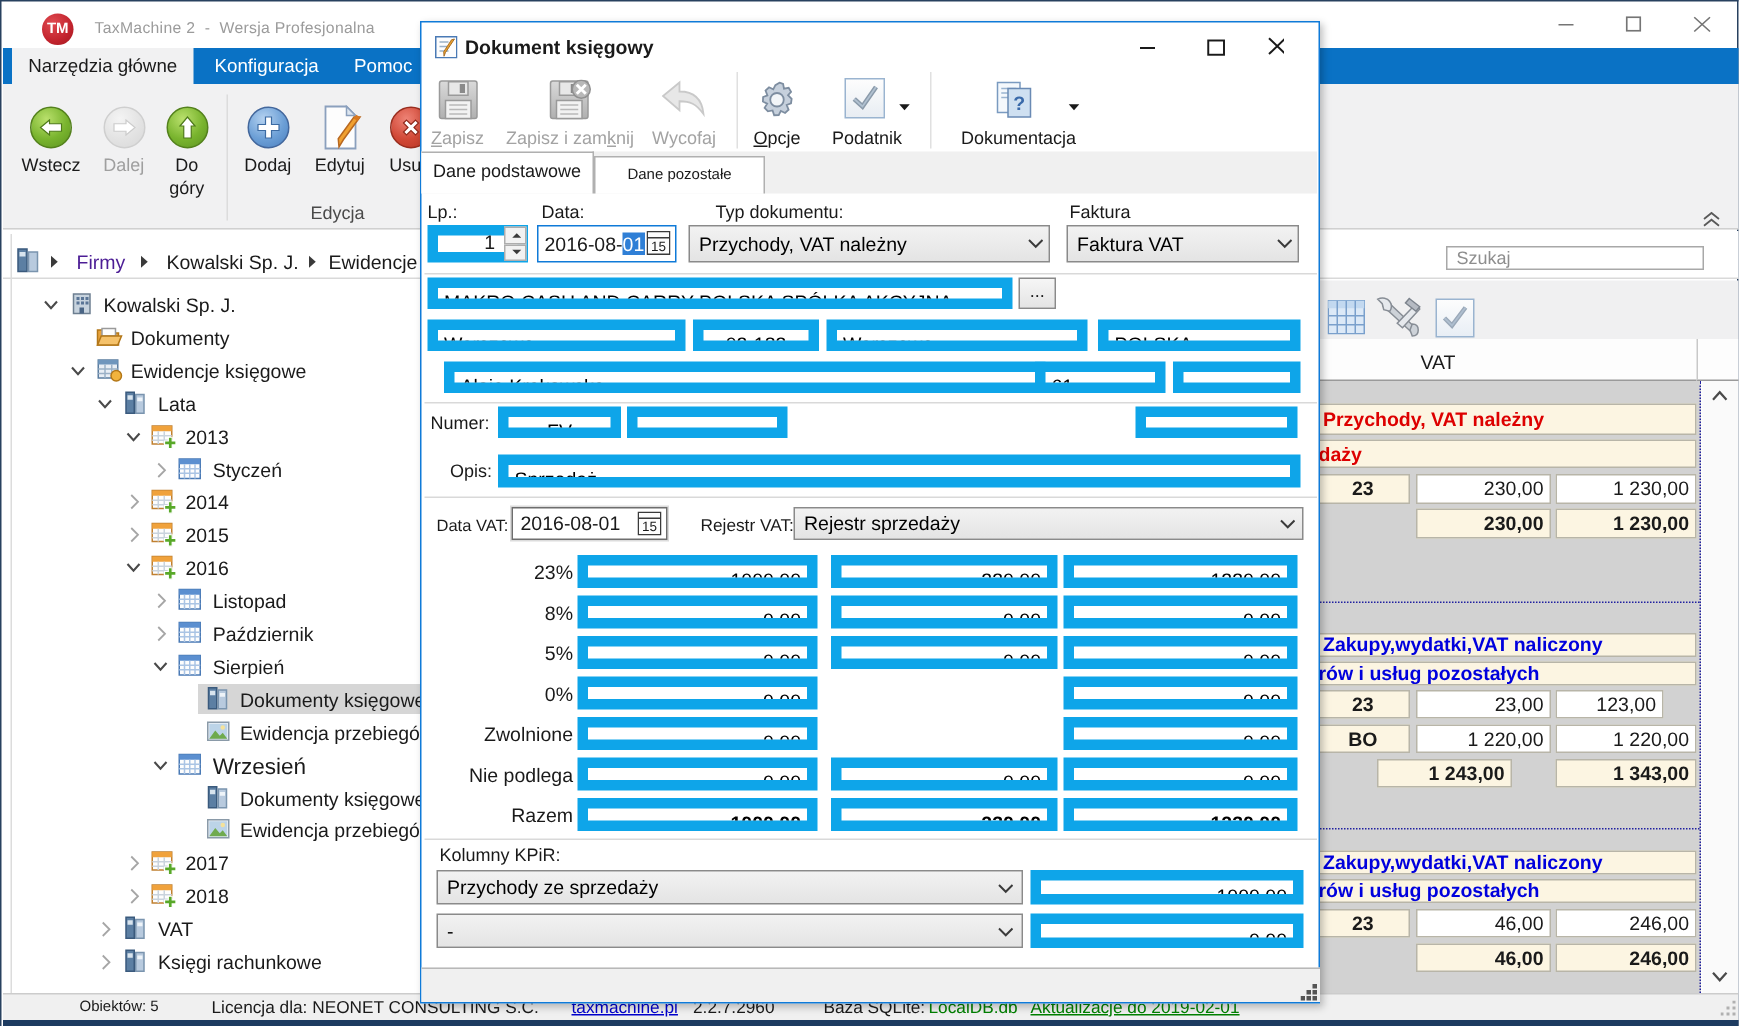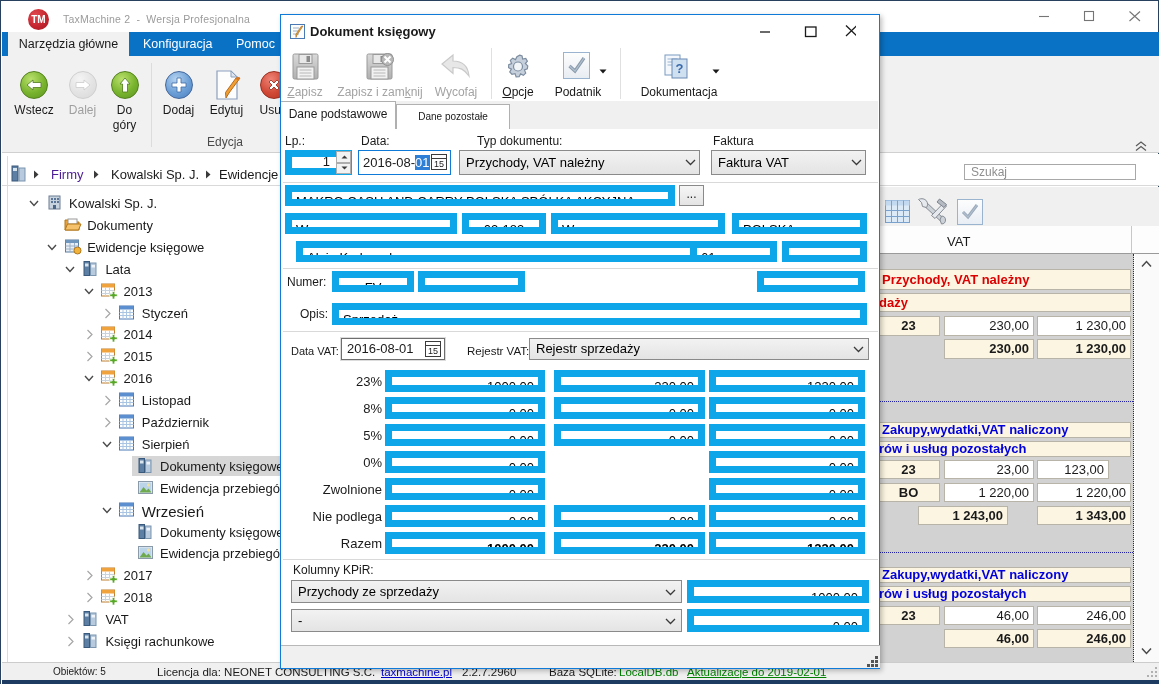--- a/index.html
+++ b/index.html
@@ -382,21 +382,21 @@
 <div class="crow" style="left:876px;top:566px;width:254px;height:16px;color:#0000dd;padding-left:4px;line-height:14px;">Zakupy,wydatki,VAT naliczony</div>
 <div class="crow" style="left:876px;top:585px;width:254px;height:16px;color:#0000dd;padding-left:1px;line-height:14px;">rów i usług pozostałych</div>
 <div class="crow" style="left:876px;top:605px;width:63px;height:19px;text-align:center;font-weight:bold;line-height:17px;">23</div>
 <div class="wcell" style="left:943px;top:605px;width:90px;height:19px;font-weight:normal;line-height:17px;padding-right:4px;">46,00</div>
 <div class="wcell" style="left:1036px;top:605px;width:94px;height:19px;font-weight:normal;line-height:17px;padding-right:4px;">246,00</div>
 <div class="wcell" style="left:943px;top:628px;width:90px;height:19px;font-weight:bold;line-height:17px;padding-right:4px;background:#fcf5e2;">46,00</div>
 <div class="wcell" style="left:1036px;top:628px;width:94px;height:19px;font-weight:bold;line-height:17px;padding-right:4px;background:#fcf5e2;">246,00</div>
 <div class="ab" style="left:1px;top:661px;width:1157px;height:18px;background:#f0f0f0;border-top:1px solid #cccccc;"></div>
 <div class="ab" style="left:1px;top:679px;width:1157px;height:5px;background:#1d3b60;"></div>
 <div class="ab" style="left:4px;top:664.5px;font-size:10px;color:#1a1a1a;white-space:nowrap;margin-left:48px;">Obiektów: 5</div>
-<div class="ab" style="left:156px;top:664.5px;font-size:11.5px;color:#1a1a1a;white-space:nowrap;">Licencja dla: NEONET CONSULTING S.C.</div>
+<div class="ab" style="left:140px;top:664.5px;font-size:11.5px;color:#1a1a1a;white-space:nowrap;">Licencja dla: NEONET CONSULTING S.C.</div>
 <div class="ab" style="left:380px;top:664.5px;font-size:11.5px;color:#0000cc;white-space:nowrap;text-decoration:underline;">taxmachine.pl</div>
 <div class="ab" style="left:461px;top:664.5px;font-size:11.5px;color:#1a1a1a;white-space:nowrap;">2.2.7.2960</div>
 <div class="ab" style="left:548px;top:664.5px;font-size:11.5px;color:#1a1a1a;white-space:nowrap;">Baza SQLite:</div>
 <div class="ab" style="left:618px;top:664.5px;font-size:11.5px;color:#008000;white-space:nowrap;">LocalDB.db</div>
 <div class="ab" style="left:686px;top:664.5px;font-size:11.5px;color:#008000;white-space:nowrap;text-decoration:underline;">Aktualizacje do 2019-02-01</div>
 <svg class="ab" style="left:1146px;top:666px" width="11" height="11" viewBox="0 0 11 11">
       <rect x="8" y="0" width="2" height="2" fill="#b0b0b0"></rect>
       <rect x="4" y="4" width="2" height="2" fill="#b0b0b0"></rect>
       <rect x="8" y="4" width="2" height="2" fill="#b0b0b0"></rect>
       <rect x="0" y="8" width="2" height="2" fill="#b0b0b0"></rect>

